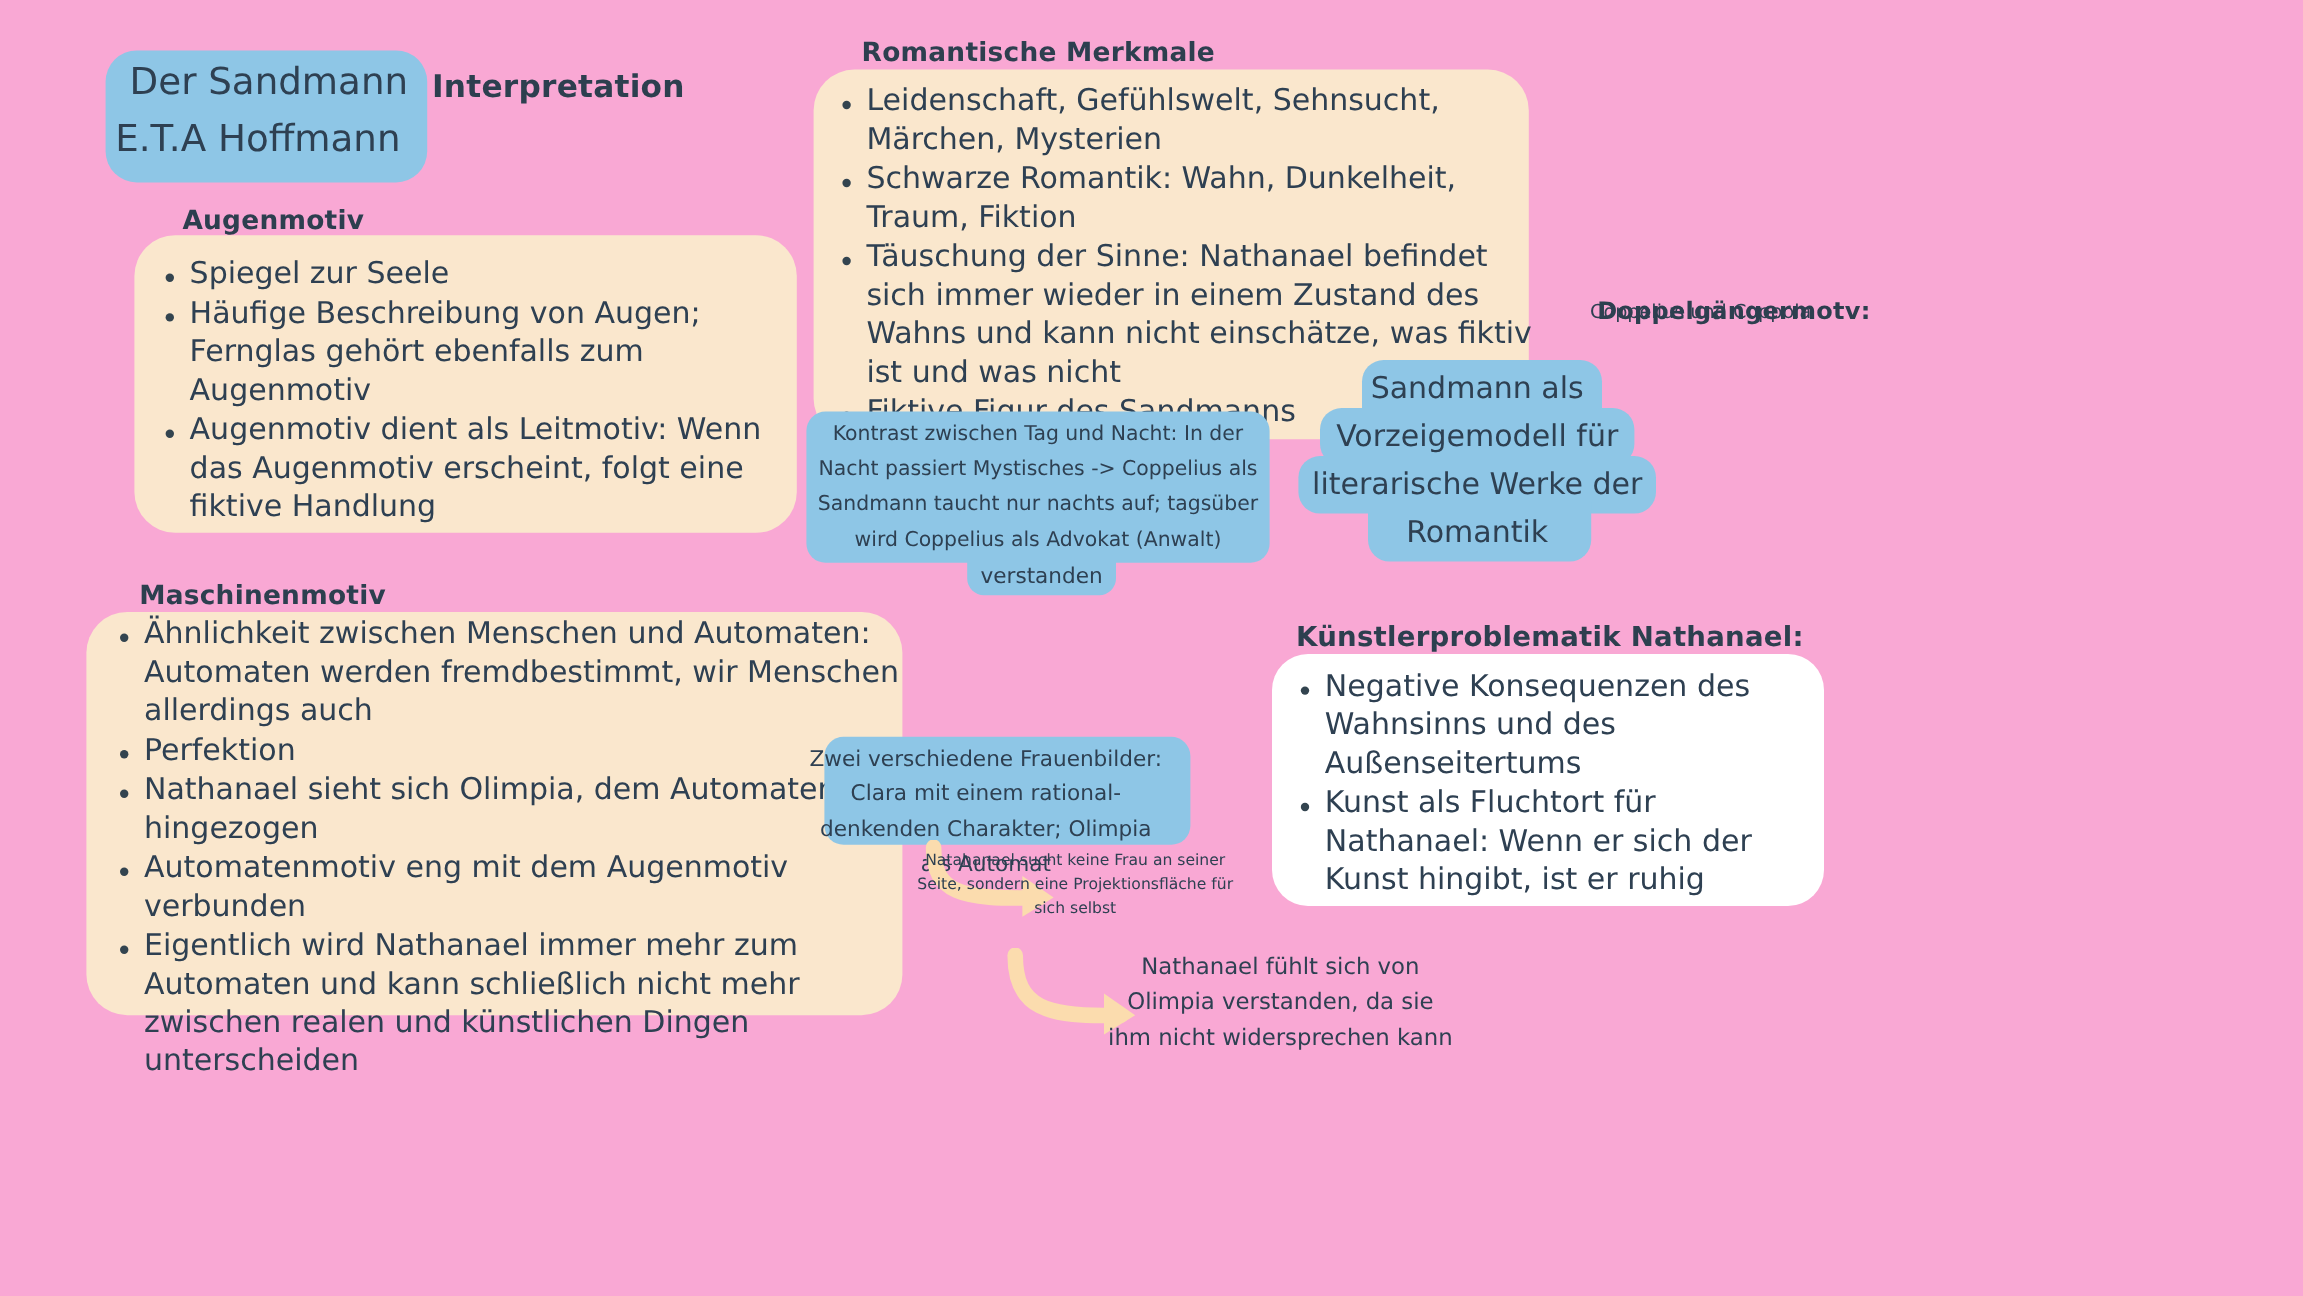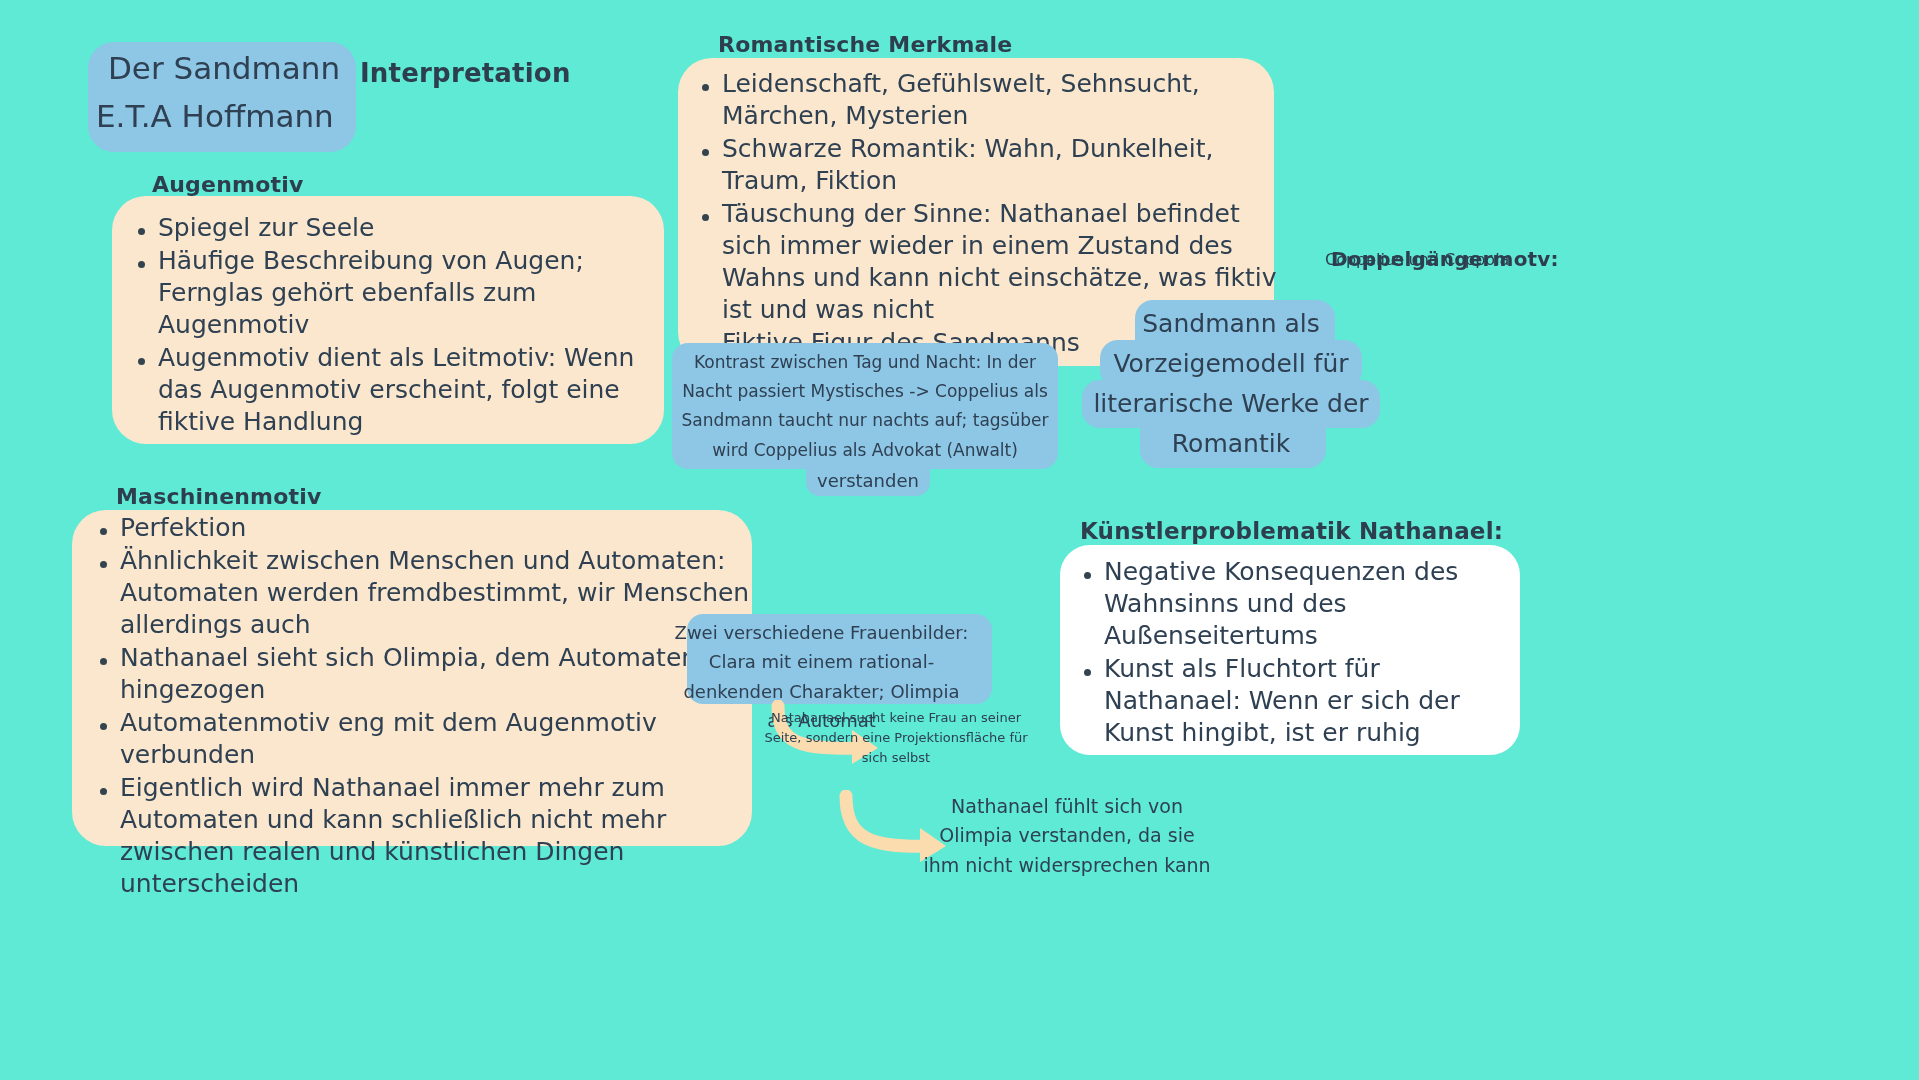--- a/index.html
+++ b/index.html
@@ -11,21 +11,21 @@
     width: 1919px;
     height: 1080px;
     position: relative;
     overflow: hidden;
     font-family: "DejaVu Sans", sans-serif;
     color: #2e4052;
   }
   .canvas {
     position: absolute;
     inset: 0;
-    background: #5eead4;
+    background: #f9a8d4;
   }
   
   .box {
     position: absolute;
     box-sizing: border-box;
   }
   .beige {
     background: #fae7cd;
     border-radius: 34px;
   }
@@ -254,22 +254,22 @@
 
   <div class="box cloud-l1"></div>
   <div class="box cloud-l2"></div>
   <div class="box cloud-l3"></div>
   <div class="box cloud-l4"></div>
   <div id="sandmann-text">Sandmann als Vorzeigemodell für literarische Werke der Romantik</div>
 
   <div class="heading" id="maschinen-heading">Maschinenmotiv</div>
   <div class="box beige" id="maschinen-box"></div>
   <ul class="bullets" id="maschinen-list">
+    <li>Ähnlichkeit zwischen Menschen und Automaten: Automaten werden fremdbestimmt, wir Menschen allerdings auch</li>
     <li>Perfektion</li>
-    <li>Ähnlichkeit zwischen Menschen und Automaten: Automaten werden fremdbestimmt, wir Menschen allerdings auch</li>
     <li>Nathanael sieht sich Olimpia, dem Automaten, hingezogen</li>
     <li>Automatenmotiv eng mit dem Augenmotiv verbunden</li>
     <li>Eigentlich wird Nathanael immer mehr zum Automaten und kann schließlich nicht mehr zwischen realen und künstlichen Dingen unterscheiden</li>
   </ul>
 
   <div class="box blue" id="frauen-box"></div>
   <div id="frauen-text">Zwei verschiedene Frauenbilder: Clara mit einem rational-denkenden Charakter; Olimpia als Automat</div>
 
   <svg class="arrow" style="left:770px; top:700px;" width="140" height="70" viewBox="0 0 140 70">
     <path d="M8 6 C 8 44, 30 50, 96 48" fill="none" stroke="#fbdcae" stroke-width="13" stroke-linecap="round"></path>

